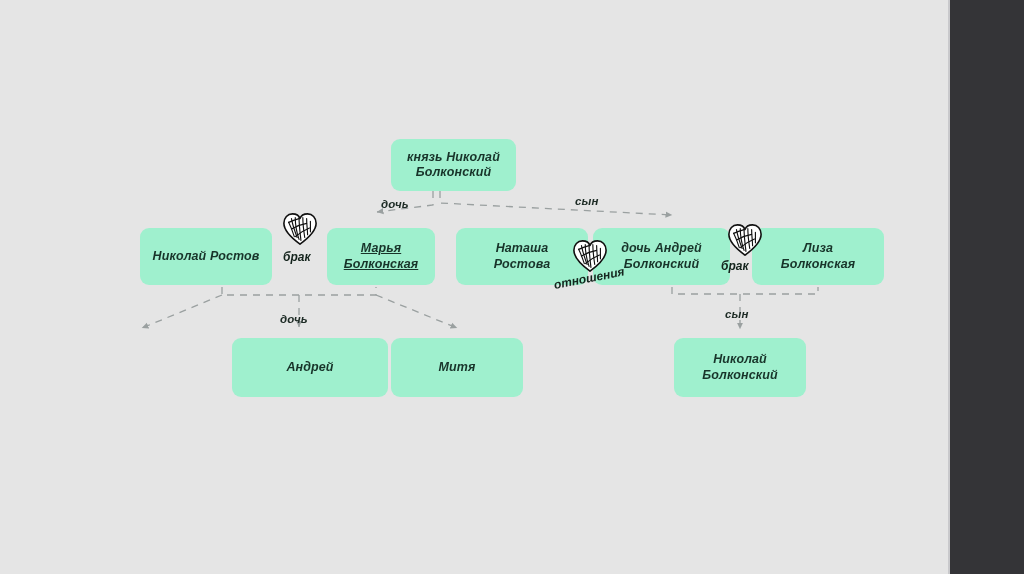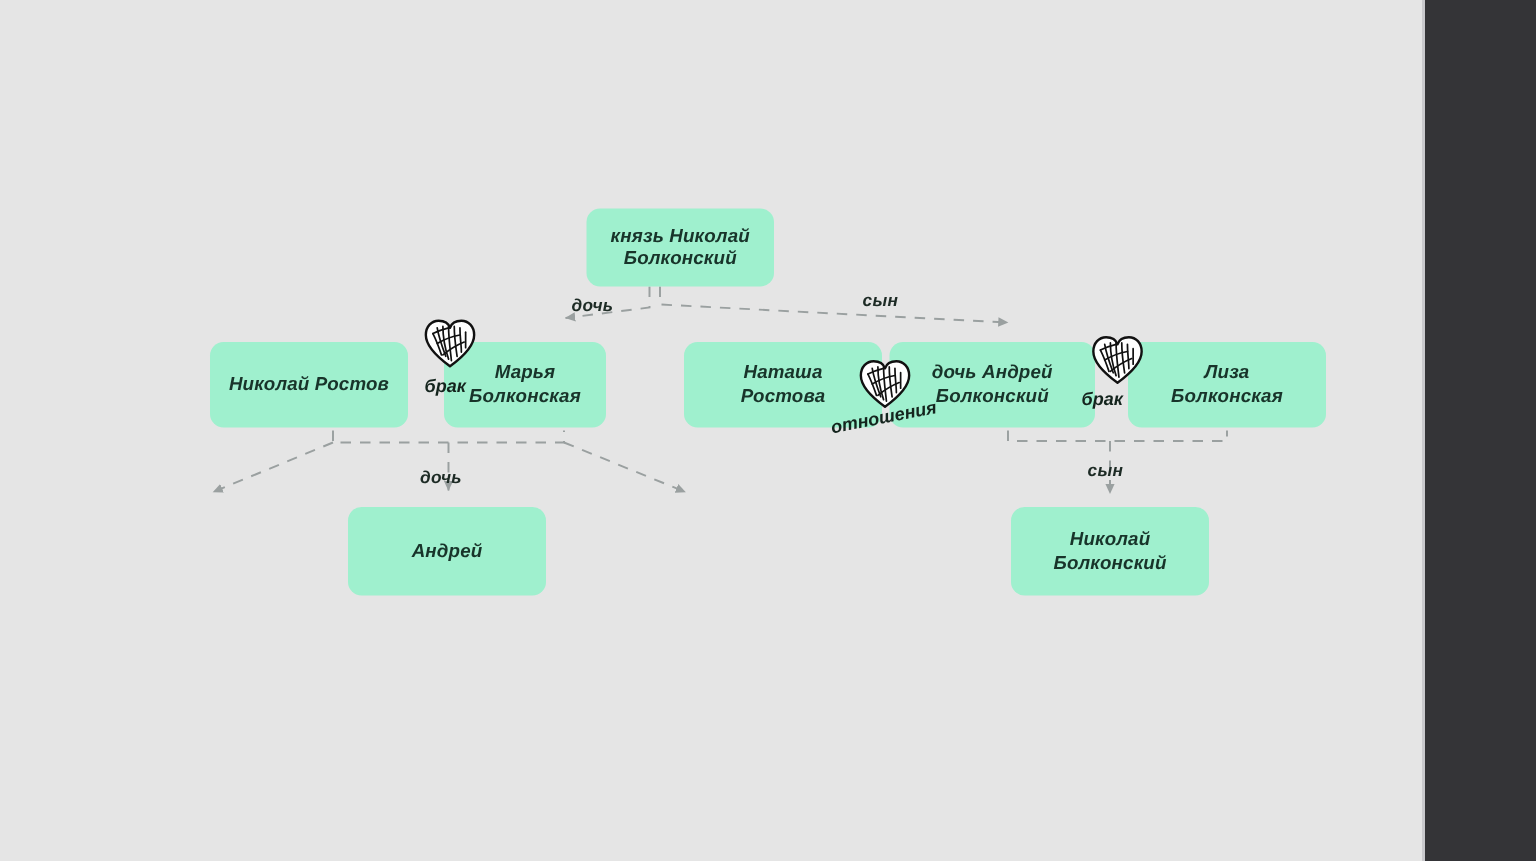--- a/index.html
+++ b/index.html
@@ -139,45 +139,48 @@
 
     <div class="node" style="left:391px; top:139px; width:125px; height:52px;">
       <span class="node-label">князь Николай
 Болконский</span>
     </div>
 
     <div class="node" style="left:140px; top:228px; width:132px; height:57px;">
       <span class="node-label">Николай Ростов</span>
     </div>
 
-    <div class="node" style="left:296px; top:228px; width:108px; height:57px;">
+    <div class="node" style="left:327px; top:228px; width:108px; height:57px;text-decoration:underline;">
       <span class="node-label">Марья
 Болконская</span>
     </div>
 
     <div class="node" style="left:456px; top:228px; width:132px; height:57px;">
       <span class="node-label">Наташа
 Ростова</span>
     </div>
 
     <div class="node" style="left:593px; top:228px; width:137px; height:57px;">
       <span class="node-label">дочь Андрей
 Болконский</span>
     </div>
 
     <div class="node" style="left:752px; top:228px; width:132px; height:57px;">
       <span class="node-label">Лиза
 Болконская</span>
     </div>
 
 
-    <div class="node" style="left:232px; top:338px; width:132px; height:59px;">
+    <div class="node" style="left:232px; top:338px; width:156px; height:59px;">
       <span class="node-label">Андрей</span>
     </div>
 
+    <div class="node" style="left:391px; top:338px; width:132px; height:59px;">
+      <span class="node-label">Митя</span>
+    </div>
 
     <div class="node" style="left:674px; top:338px; width:132px; height:59px;">
       <span class="node-label">Николай
 Болконский</span>
     </div>
 
     <div class="edge-label" style="left:381px; top:198px;">дочь</div>
     <div class="edge-label" style="left:575px; top:195px;">сын</div>
     <div class="edge-label" style="left:280px; top:313px;">дочь</div>
     <div class="edge-label" style="left:725px; top:308px;">сын</div>

